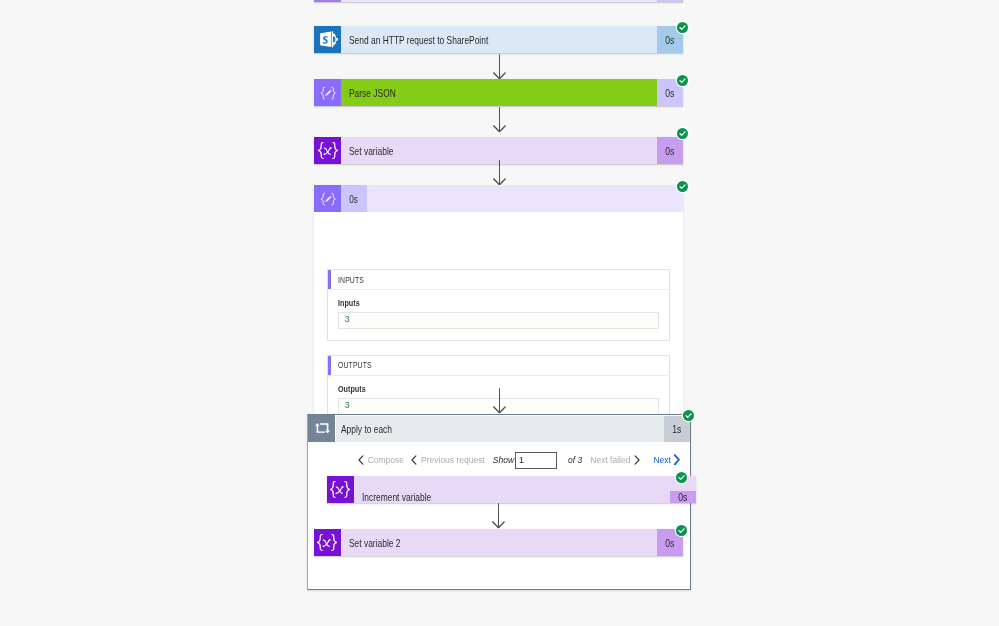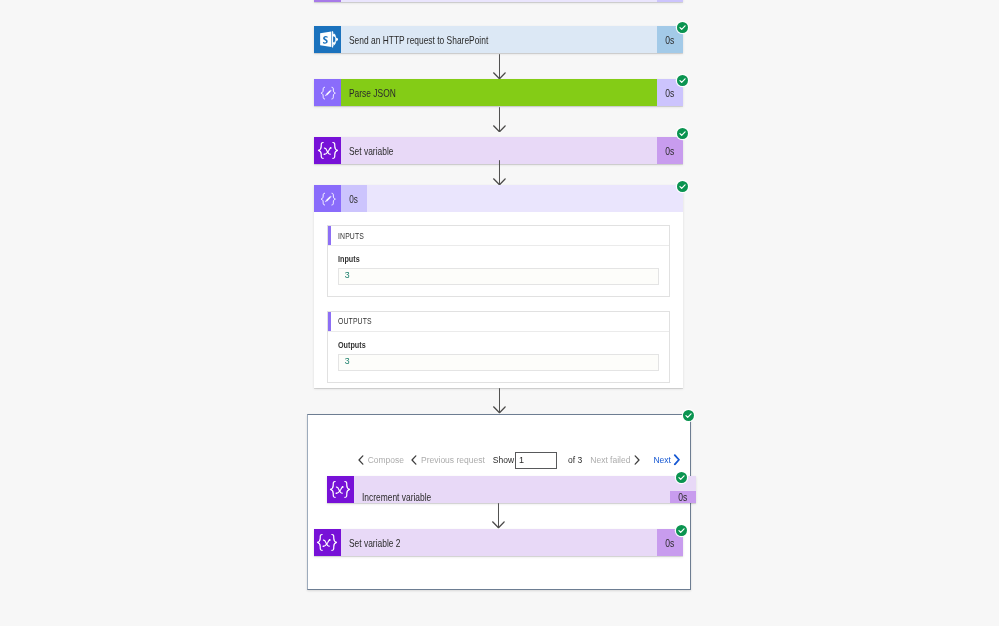--- a/index.html
+++ b/index.html
@@ -47,21 +47,21 @@
   .expanded .hdr .dur{flex:0 0 26px;display:flex;align-items:center;
                       justify-content:center;font-size:10.5px;color:#2b2b2b;}
   .scope .shdr .ic{width:27px;height:27px;flex:0 0 27px;display:flex;
                    align-items:center;justify-content:center;overflow:hidden;}
   .scope .shdr .ttl{flex:1 1 auto;display:flex;align-items:center;
                     font-size:11px;color:#2b2b2b;padding-left:5.4px;
                     border-top:1px solid #fff;border-left:1px solid #fff;}
   .scope .shdr .dur{flex:0 0 26px;display:flex;align-items:center;
                     justify-content:center;font-size:11px;color:#2b2b2b;
                     border-top:1px solid #fff;}
-  .expanded .body{padding:13px 13.5px 5px 13.3px;}
+  .expanded .body{padding:13px 13.5px 5px 13.3px;margin-top:44px;}
   .sect{border:1px solid #e1e1e1;background:#fff;margin-bottom:13.5px;}
   .sect:last-child{margin-bottom:0;}
   .sect .sh{height:19px;display:flex;align-items:center;
             border-bottom:1px solid #ebebeb;position:relative;padding-left:10px;}
   .sect .sh:before{content:"";position:absolute;left:0;top:0;bottom:0;width:2.8px;
                    background:#8d6ff5;}
   .sect .sh span{font-size:8.7px;color:#333;letter-spacing:.02em;
                  display:inline-block;transform:scaleX(.79);transform-origin:left center;}
   .sect .sb{padding:8px 9.5px 11px 9.5px;}
   .sect .lbl{font-size:8.8px;color:#333;font-weight:bold;margin-bottom:4px;
@@ -79,21 +79,21 @@
   .pager{display:flex;align-items:center;justify-content:center;gap:0;
          height:22px;font-size:8.5px;white-space:nowrap;}
   .pg{display:inline-flex;align-items:center;color:#acacac;margin-left:7px;}
   .pg:first-child{margin-left:0;}
   .pg.link{color:#1658d3;}
   .pg .chev{display:inline-flex;align-items:center;justify-content:center;
             color:#3d3d3d;}
   .pg.link .chev{color:#1658d3;}
   .pg .lb{margin-left:4px;}
   .pg .lb2{margin-right:4px;}
-  .pgtxt{color:#2b2b2b;}
+  .pgtxt{color:#2b2b2b;font-style:italic;}
   .pginput{width:42px;height:17px;border:1px solid #58595b;background:#fff;
            font-size:9px;color:#2b2b2b;padding:0 0 0 3px;box-sizing:border-box;
            font-family:"Liberation Sans",sans-serif;outline:none;}
 </style>
 </head>
 <body>
 
 <svg width="0" height="0" style="position:absolute" aria-hidden="true">
     <defs>
 
@@ -305,20 +305,33 @@
         <use href="#ic-check"></use>
       </svg>
     </div>
 
   <div class="arrow" data-name="connector-arrow" style="left:491.5px;top:388.2px;">
     <svg width="14" height="25.5" viewBox="0 0 14 26">
         <use href="#ic-arrow-down"></use>
       </svg></div>
 
   <div class="scope" data-name="flow-step-apply-to-each" style="left:306.7px;top:413.6px;width:382.2px;height:174.1px;">
+    <div class="shdr" data-name="scope-header" style="background:#e8ebee;">
+      <div class="ic" data-name="loop-icon" style="width:27px;height:27px;flex:0 0 27px;display:flex;align-items:center;justify-content:center;background:#768497;">
+        <svg width="15.2" height="10.4" viewBox="0 0 14.2 9.7">
+            <use href="#ic-loop"></use>
+          </svg>
+        </div>
+      <div class="ttl" data-name="flow-step-title-wrap">
+          <span class="nw" data-name="flow-step-title">Apply to each</span>
+        </div>
+      <div class="dur" data-name="flow-step-duration-wrap" style="background:#c6cdd5;">
+          <span class="nwc" data-name="flow-step-duration">1s</span>
+        </div>
+    </div>
 
     <div class="pager" data-name="iteration-pager" style="position:absolute;left:40.5px;right:0;top:34.5px;">
       <span class="pg" data-name="previous-button">
         <span class="chev" data-name="chevron-left-icon">
           <svg width="6" height="10" viewBox="0 0 6 10">
               <use href="#ic-chevron-left"></use>
             </svg>
           </span>
         <span class="lb" data-name="previous-label">Compose</span>
       </span>

